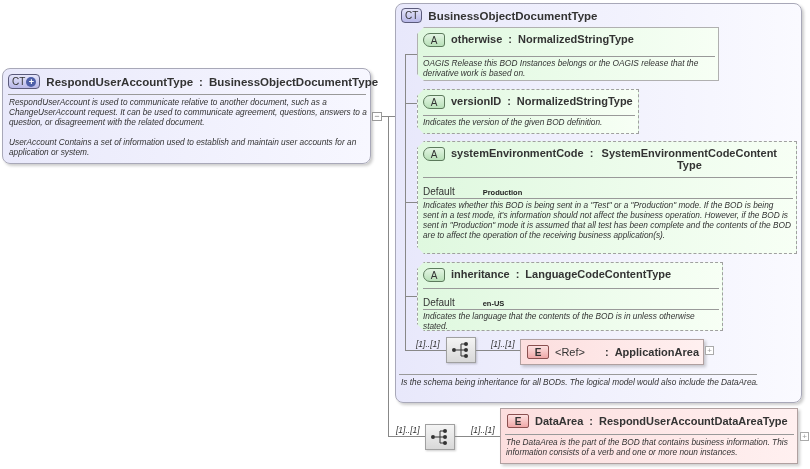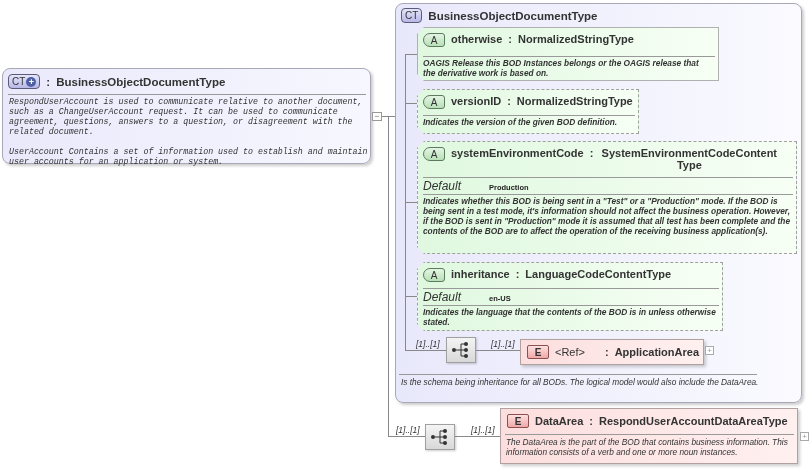--- a/index.html
+++ b/index.html
@@ -17,21 +17,21 @@
   }
   .root-title { left: 5px; top: 5px; display: flex; align-items: center; gap: 6px; font-weight: bold; font-size: 11.5px; color: #333; white-space: nowrap; }
   .ct-badge {
     display: inline-flex; align-items: center; justify-content: center;
     height: 15px; padding: 0 3px; border: 1px solid #5a5a7a; border-radius: 4px;
     background: linear-gradient(#e5e5fa, #b8b8e8); font-size: 10px; font-weight: normal; color: #333;
   }
   .ct-plus { display: inline-block; width: 10px; height: 10px; border-radius: 50%; background: #4e5fa8; color: #fff; font-size: 9px; line-height: 10px; text-align: center; margin-left: 1px; font-weight: bold; }
   .root-sep { left: 5px; top: 25px; width: 358px; height: 1px; background: #999; }
   .doc { font-style: italic; font-size: 8.3px; line-height: 10px; color: #333; }
-  .root-doc { left: 6px; top: 28px; width: 360px; font-family: Liberation Mono, monospace; }
+  .root-doc { left: 6px; top: 28px; width: 360px; }
 
   
   .base-box {
     left: 395px; top: 3px; width: 407px; height: 400px;
     border: 1px solid #a8a8b8; border-radius: 8px;
     background: linear-gradient(to right, #e8e8fb, #fafaff);
     box-shadow: 2px 2px 3px rgba(0,0,0,0.2);
   }
   .base-title { left: 5px; top: 4px; display: flex; align-items: center; gap: 6px; font-weight: bold; font-size: 11.5px; color: #333; white-space: nowrap; }
 
@@ -43,23 +43,23 @@
     box-shadow: 1px 1px 2px rgba(0,0,0,0.15);
   }
   .attr.opt { border: 1px dashed #a0a0a0; }
   .attr-title { display: flex; align-items: flex-start; gap: 6px; font-weight: bold; font-size: 11px; color: #333; padding: 5px 0 0 5px; }
   .a-badge {
     flex: none; display: inline-flex; align-items: center; justify-content: center;
     width: 22px; height: 14px; border: 1px solid #5c7a5c; border-radius: 7px 3px 3px 7px;
     background: linear-gradient(#e3f5e3, #b8e0b8); font-size: 10px; font-weight: normal; color: #333;
   }
   .attr-sep { height: 1px; background: #999; margin: 0 3px 0 5px; }
-  .attr-doc { padding: 1px 5px 0 5px; font-weight: bold; }
+  .attr-doc { padding: 1px 5px 0 5px; }
   .def-row { display: flex; gap: 8px; align-items: baseline; padding: 1px 5px; font-size: 8px; }
-  .def-lbl { font-style: italic; color: #333; font-size: 12px; }
+  .def-lbl { color: #333; font-size: 10px; margin-top: 7px; }
   .def-val { font-weight: bold; font-size: 7.5px; color: #222; padding-left: 20px; }
 
   
   .line { background: #888; }
 
   
   .seq {
     width: 30px; height: 26px; border: 1px solid #a0a0a0;
     background: linear-gradient(#f4f4f4, #d8d8d8);
     box-shadow: 1px 1px 2px rgba(0,0,0,0.2);
@@ -90,20 +90,21 @@
 </style>
 </head>
 <body>
 
 <div class="abs root-box">
   <div class="abs root-title">
     <span class="ct-badge">
         <span>CT</span>
         <span class="ct-plus">+</span>
       </span>
+    <span>RespondUserAccountType</span>
     <span>:</span>
     <span>BusinessObjectDocumentType</span>
   </div>
   <div class="abs root-sep"></div>
   <div class="abs root-doc doc">
     <div>RespondUserAccount is used to communicate relative to another document, such as a ChangeUserAccount request. It can be used to communicate agreement, questions, answers to a question, or disagreement with the related document.</div>
     <div style="height:10px"></div>
     <div>UserAccount  Contains a set of information used to establish and maintain user accounts for an application or system.</div>
   </div>
 </div>

